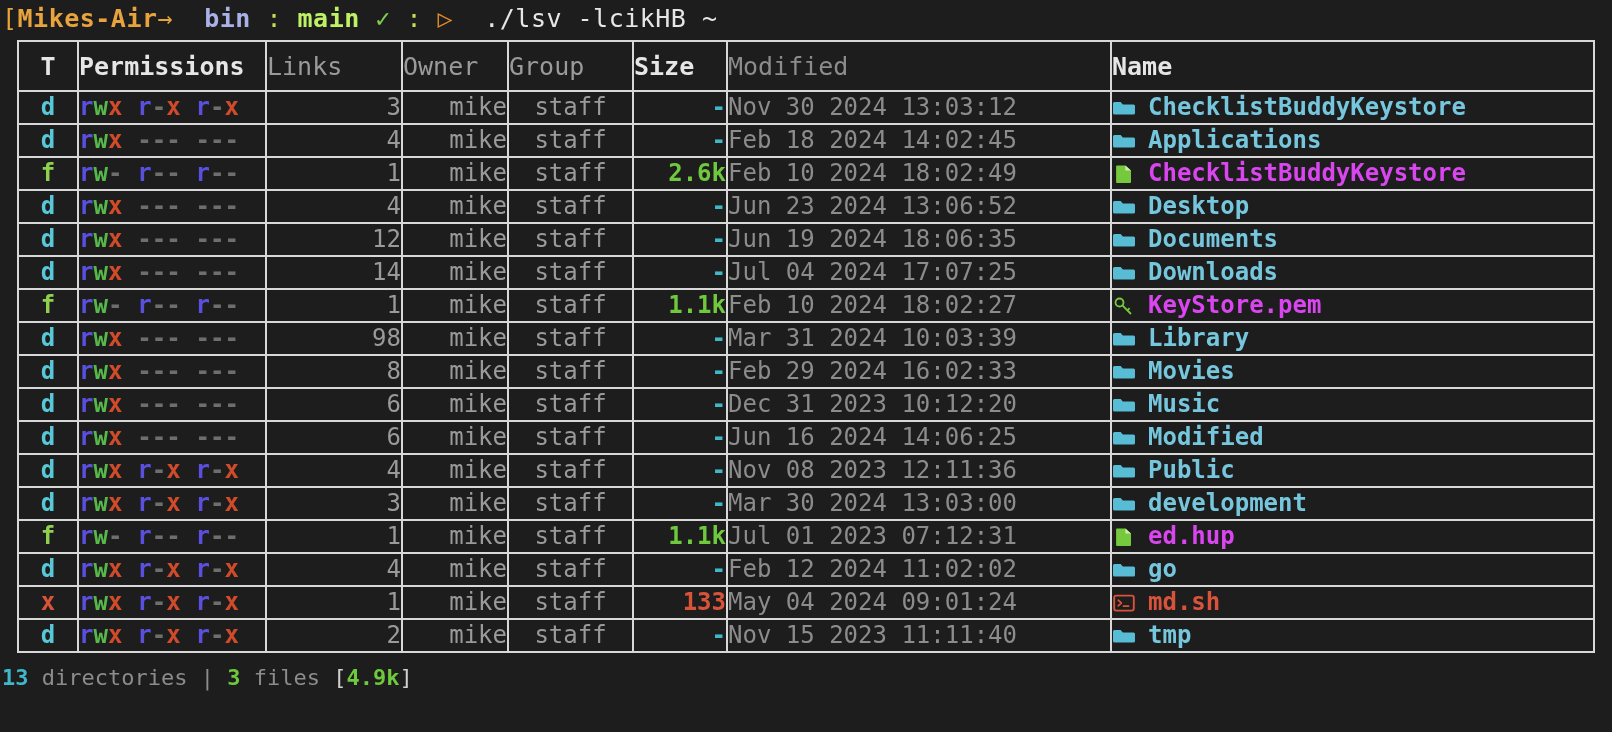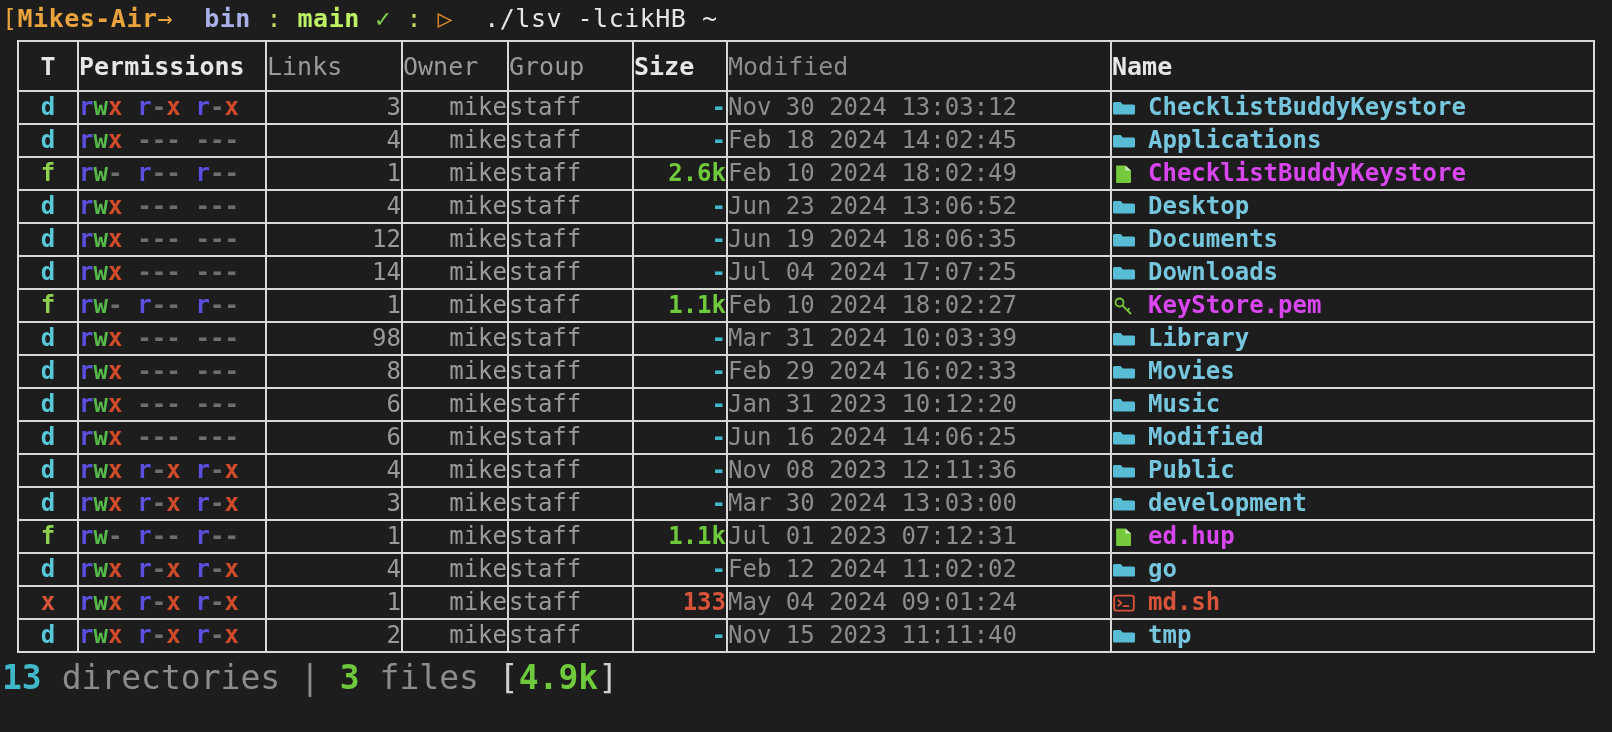--- a/index.html
+++ b/index.html
@@ -72,21 +72,21 @@
     box-sizing: border-box;
   }
   
   #listing-table tbody tr:first-child td { border-top: 2px solid #d8d8d8; }
   #listing-table tbody tr:last-child  td { border-bottom: 2px solid #d8d8d8; }
 
   .c-t     { width: 60px;  text-align: center; font-weight: bold; }
   .c-perm  { width: 188px; padding-left: 22px; font-weight: bold; }
   .c-links { width: 136px; text-align: right; padding-right: 16px; color: #9a9a9a; }
   .c-owner { width: 106px; text-align: right; padding-right: 16px; color: #9a9a9a; }
-  .c-group { width: 125px; text-align: left; padding-right: 16px; color: #9a9a9a; }
+  .c-group { width: 125px; text-align: center; padding-right: 16px; color: #9a9a9a; }
   .c-size  { width: 94px; text-align: right; padding-right: 16px; font-weight: bold; }
   .c-mod   { width: 384px; padding-left: 22px; color: #8c8c8c; margin-top: 8px; }
   .c-name  { padding-left: 22px; font-weight: bold; }
 
   
   .t-d { color: #58c8d8; }
   .t-f { color: #8fd14f; }
   .t-x { color: #d9533a; }
 
   
@@ -112,21 +112,21 @@
     height: 20px;
     vertical-align: -3px;
     margin-right: 12px;
   }
   .ficon svg { display: block; }
 
   
   #summary-line {
     margin-top: 8px;
     padding-left: 2px;
-    font-size: 33px;
+    font-size: 22px;
     white-space: pre;
     line-height: 34px;
   }
   .f-dirnum  { color: #3fb9c9; font-weight: bold; }
   .f-word    { color: #8c8c8c; }
   .f-pipe    { color: #8c8c8c; }
   .f-filenum { color: #6fc93c; font-weight: bold; }
   .f-brk     { color: #d0d0d0; }
   .f-total   { color: #6fc93c; font-weight: bold; }
 </style>
@@ -262,21 +262,21 @@
               <path d="M1 5.5a1.5 1.5 0 0 1 1.5-1.5h6.2l2.1 2.4h10.7A1.5 1.5 0 0 1 23 7.9v7.1a1.5 1.5 0 0 1-1.5 1.5H2.5A1.5 1.5 0 0 1 1 15V5.5z" fill="#58bcd4"></path>
             </svg></span><span class="nm-dir">Movies</span></td>
       </tr>
       <tr>
         <td class="c-t"><span class="t-d">d</span></td>
         <td class="c-perm"><span><span class="pm-r">r</span><span class="pm-w">w</span><span class="pm-x">x</span><span class="pm-gap"></span><span class="pm-n">-</span><span class="pm-n">-</span><span class="pm-n">-</span><span class="pm-gap"></span><span class="pm-n">-</span><span class="pm-n">-</span><span class="pm-n">-</span></span></td>
         <td class="c-links"><span>6</span></td>
         <td class="c-owner"><span>mike</span></td>
         <td class="c-group"><span>staff</span></td>
         <td class="c-size"><span class="sz-dash">-</span></td>
-        <td class="c-mod"><span>Jan 31 2023 10:12:20</span></td>
+        <td class="c-mod"><span>Dec 31 2023 10:12:20</span></td>
         <td class="c-name"><span class="ficon"><svg width="24" height="20" viewBox="0 0 24 20">
               <path d="M1 5.5a1.5 1.5 0 0 1 1.5-1.5h6.2l2.1 2.4h10.7A1.5 1.5 0 0 1 23 7.9v7.1a1.5 1.5 0 0 1-1.5 1.5H2.5A1.5 1.5 0 0 1 1 15V5.5z" fill="#58bcd4"></path>
             </svg></span><span class="nm-dir">Music</span></td>
       </tr>
       <tr>
         <td class="c-t"><span class="t-d">d</span></td>
         <td class="c-perm"><span><span class="pm-r">r</span><span class="pm-w">w</span><span class="pm-x">x</span><span class="pm-gap"></span><span class="pm-n">-</span><span class="pm-n">-</span><span class="pm-n">-</span><span class="pm-gap"></span><span class="pm-n">-</span><span class="pm-n">-</span><span class="pm-n">-</span></span></td>
         <td class="c-links"><span>6</span></td>
         <td class="c-owner"><span>mike</span></td>
         <td class="c-group"><span>staff</span></td>

